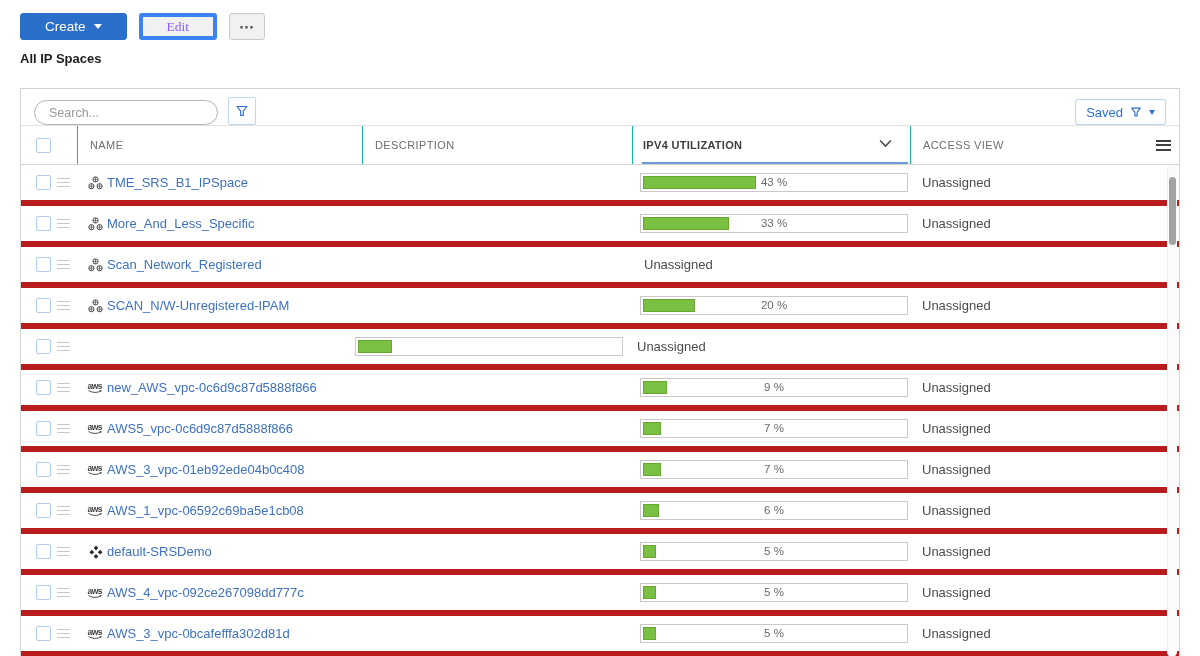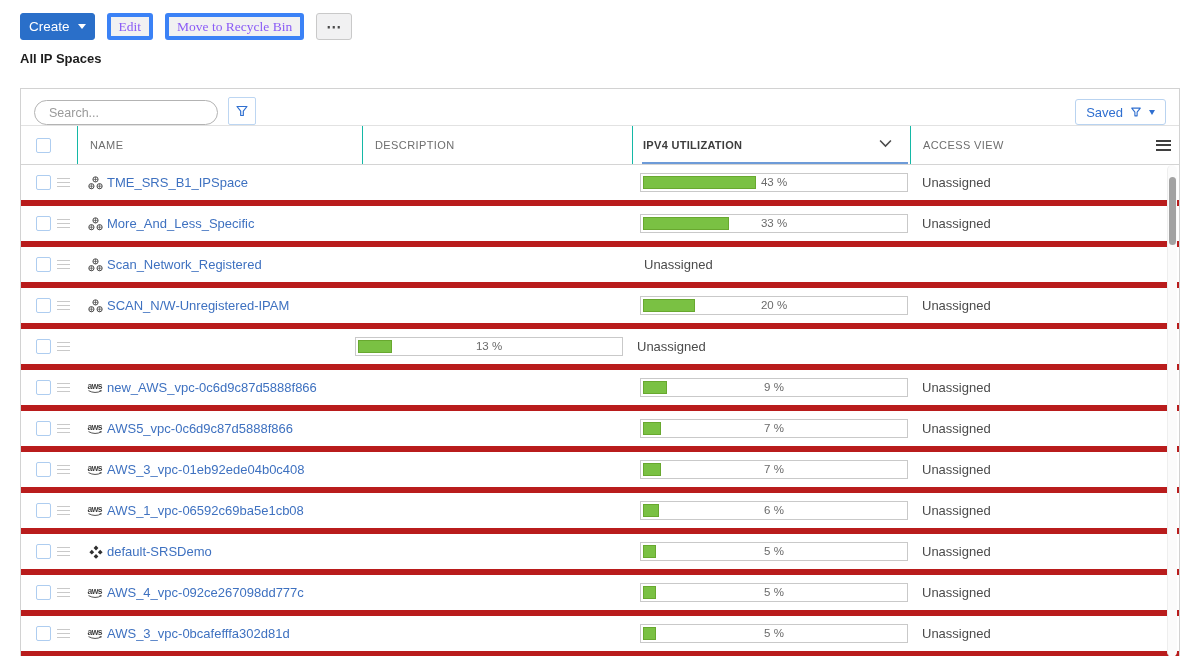--- a/index.html
+++ b/index.html
@@ -2,21 +2,21 @@
 <html><head>
 <meta charset="utf-8">
 <style>
   * { margin:0; padding:0; box-sizing:border-box; }
   html,body { width:1200px; height:656px; background:#fff; overflow:hidden;
     font-family:"Liberation Sans", sans-serif; color:#333; }
 
   
   .toolbar { position:absolute; top:13px; left:20px; display:flex; gap:12px; align-items:center; }
   .btn { height:27px; display:inline-flex; align-items:center; border-radius:3px;
-         font-size:13.5px; padding:0 8px; cursor:pointer; white-space:nowrap; }
+         font-size:13.5px; padding:0 24px; cursor:pointer; white-space:nowrap; }
   .btn-primary { background:#2a6fc9; border:1px solid #2a6fc9; color:#fff; gap:8px; }
   .btn-secondary { background:#f1f1f2; border:4px solid #3b82f6; color:#8b5cf6;font-family:Liberation Serif, serif; }
   .btn-more { background:#f1f1f2; border:1px solid #c9c9c9; color:#4a4a4a;
               font-size:15px; font-weight:bold; padding:0 9px; letter-spacing:1px; }
   .caret-down { width:0; height:0; border-left:4px solid transparent; border-right:4px solid transparent;
                 border-top:5px solid #fff; display:inline-block; }
 
   .page-title { position:absolute; top:51px; left:20px; font-size:13px; font-weight:bold; color:#1d1d1d; }
 
   
@@ -85,23 +85,20 @@
 <body>
 
 <div class="toolbar">
   <div class="btn btn-primary">
     <span>Create</span>
     <span class="caret-down"></span>
   </div>
   <div class="btn btn-secondary">
     <span>Edit</span>
   </div>
-  <div class="btn btn-secondary">
-    <span>Move to Recycle Bin</span>
-  </div>
   <div class="btn btn-more">
     <span>⋯</span>
   </div>
 </div>
 
 <div class="page-title">All IP Spaces</div>
 
 <div class="panel">
 
   <div class="filterbar">
@@ -312,21 +309,20 @@
             <div></div>
             <div></div>
       </div>
     </div>
     <div class="c-desc"></div>
     <div class="c-util">
       <div class="bar">
         <div class="bar-inner">
           <div class="bar-fill" style="width: 13%;"></div>
         </div>
-        <div class="bar-label">13 %</div>
       </div>
     </div>
     <div class="c-access">Unassigned</div>
   </div>
 
   <div class="row">
     <div class="c-check">
       <div class="cbx"></div>
     </div>
     <div class="c-drag">

